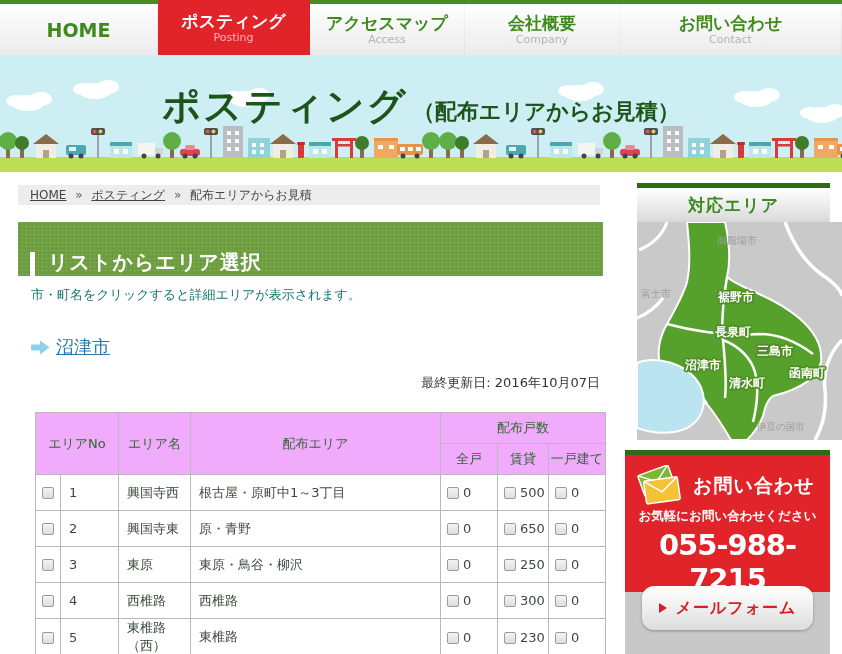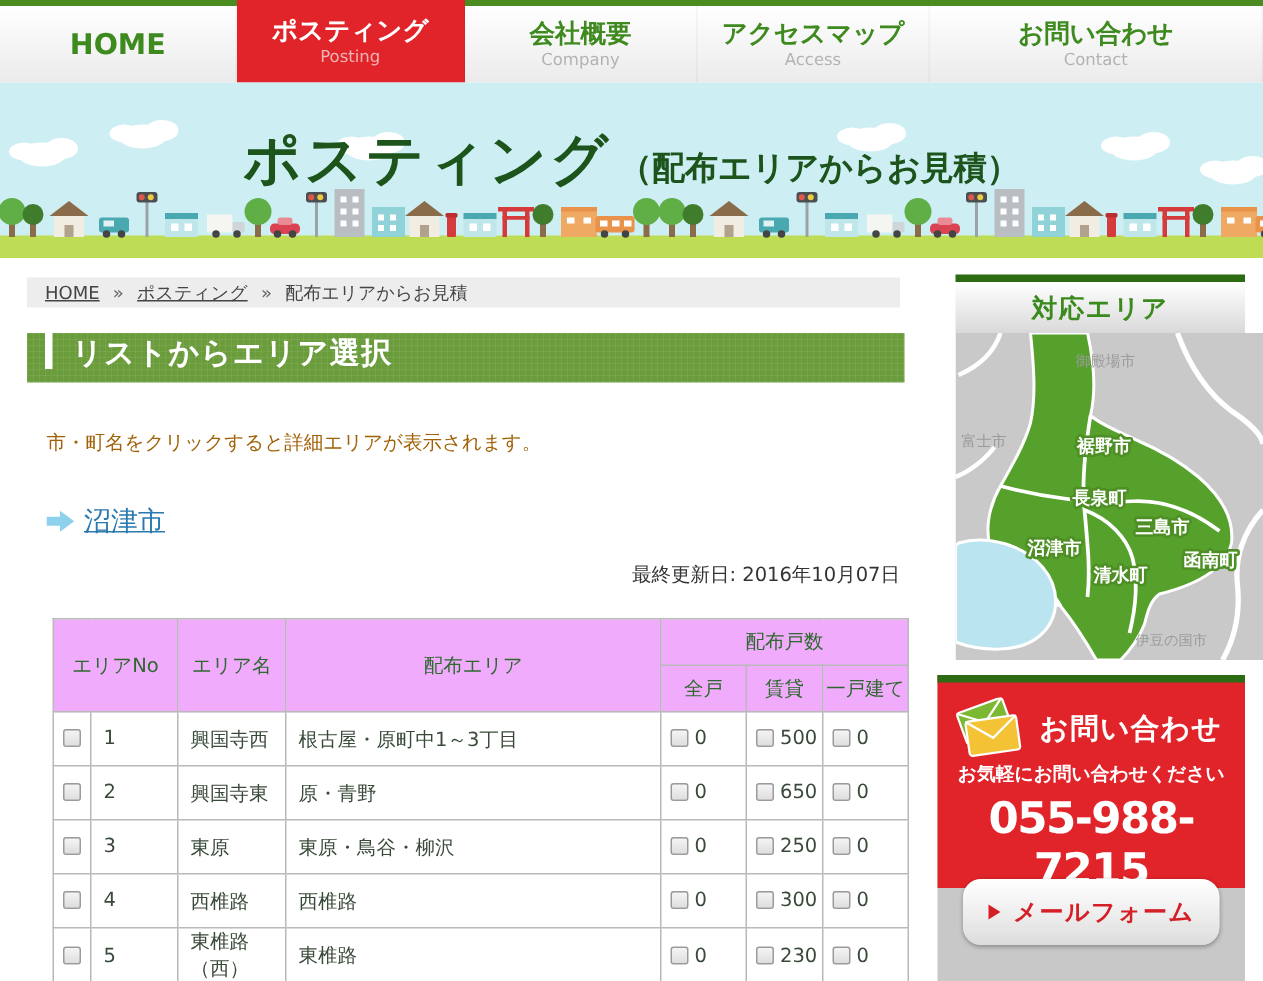--- a/index.html
+++ b/index.html
@@ -30,29 +30,29 @@
     color:#1c541c; z-index:2; }
   .hero-title .t-main { font-size:38px; font-weight:bold; letter-spacing:2px; }
   .hero-title .t-sub { font-size:22px; font-weight:bold; }
 
   
   .main { position:absolute; top:172px; left:18px; width:587px; height:482px; }
   .breadcrumb { position:absolute; top:13px; left:0; width:582px; height:20px;
     background:#ededed; font-size:12px; color:#444; line-height:20px; padding-left:12px; }
   .breadcrumb a { color:#444; text-decoration:underline; cursor:pointer; }
   .breadcrumb .sep { color:#666; margin:0 5px; }
-  .section-title { position:absolute; top:50px; left:0; width:585px; height:33px;
+  .section-title { position:absolute; top:50px; left:0; width:585px; height:54px;
     background-color:#6a9c3b;
     background-image:linear-gradient(90deg,rgba(255,255,255,.07) 1px,transparent 1px),
                      linear-gradient(rgba(255,255,255,.07) 1px,transparent 1px);
     background-size:4px 4px;
-    display:flex; align-items:flex-start; }
+    display:flex; align-items:flex-end; }
   .section-title .bar { width:5px; height:24px; background:#fff; margin-left:12px; margin-right:13px; }
   .section-title .txt { color:#fff; font-size:20px; font-weight:bold; letter-spacing:1px; }
-  .instruction { position:absolute; top:114px; left:13px; font-size:13px; color:#a16207; }
+  .instruction { position:absolute; top:114px; left:13px; font-size:13px; color:#0f766e; }
   .city-link-row { position:absolute; top:163px; left:13px; display:flex; align-items:center; }
   .city-link-row svg { margin-right:6px; }
   .city-link-row a { font-size:18px; color:#2a7ab0; text-decoration:underline; cursor:pointer; }
   .updated { position:absolute; top:202px; left:0; width:582px; text-align:right;
     font-size:13px; color:#333; }
 
   
   table.area { position:absolute; top:240px; left:17px; width:570px;
     border-collapse:collapse; table-layout:fixed; font-size:13px; }
   table.area th, table.area td { border:1px solid #b9b9b9; }
@@ -97,27 +97,27 @@
 
 <div class="nav">
   <div class="nav-item w1">
     <span class="nav-label">HOME</span>
     <span class="nav-sub"></span>
   </div>
   <div class="nav-item w2 active">
     <span class="nav-label">ポスティング</span>
     <span class="nav-sub">Posting</span>
   </div>
+  <div class="nav-item w4">
+    <span class="nav-label">アクセスマップ</span>
+    <span class="nav-sub">Access</span>
+  </div>
   <div class="nav-item w3">
     <span class="nav-label">会社概要</span>
     <span class="nav-sub">Company</span>
-  </div>
-  <div class="nav-item w4">
-    <span class="nav-label">アクセスマップ</span>
-    <span class="nav-sub">Access</span>
   </div>
   <div class="nav-item w5">
     <span class="nav-label">お問い合わせ</span>
     <span class="nav-sub">Contact</span>
   </div>
 </div>
 
 <div class="hero">
   <svg width="842" height="117" viewBox="0 0 842 117">
     <defs>

